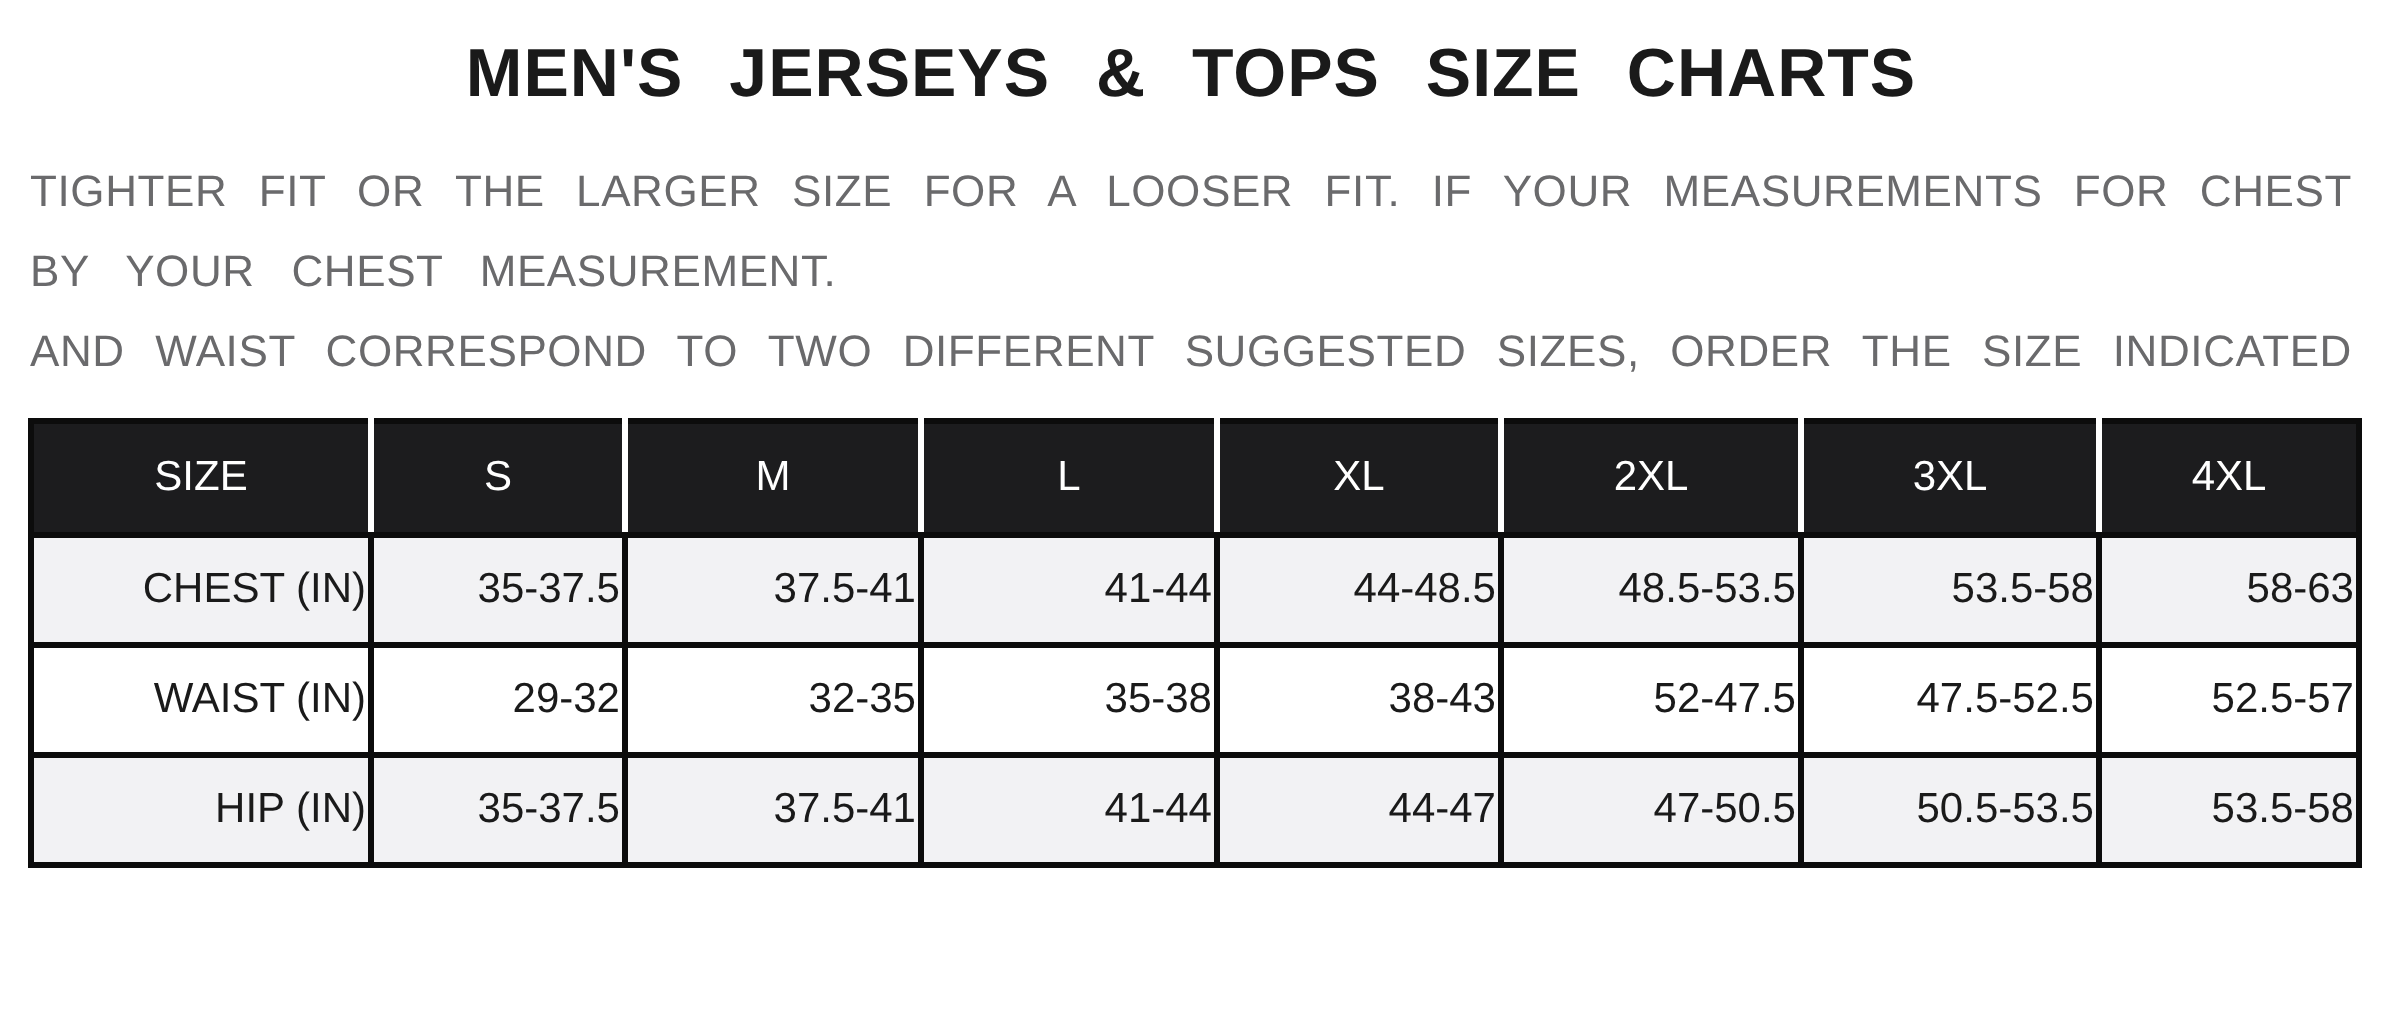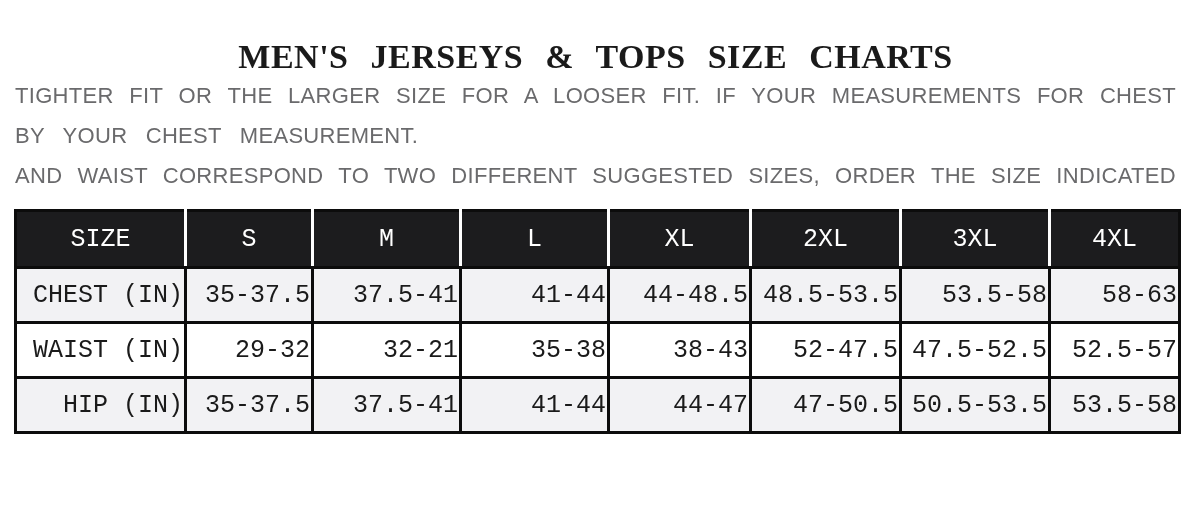--- a/index.html
+++ b/index.html
@@ -14,29 +14,28 @@
   }
   * { box-sizing: border-box; }
   html, body {
     margin: 0; padding: 0;
     width: 1191px; height: 510px;
     background: #ffffff;
     overflow: hidden;
     font-family: "Liberation Sans", sans-serif;
   }
   .page-title {
-    padding-top: 38px;
+    padding-top: 18px;
     height: 70px;
     text-align: center;
     font-size: 34px;
     font-weight: bold;
     letter-spacing: 0.5px;
     word-spacing: 13px;
     color: var(--title-text);
-    font-family: Liberation Serif, serif;
   }
   .intro {
     margin: 6px 15px 0 15px;
     color: var(--body-text);
     font-size: 22px;
     letter-spacing: 0.3px;
   }
   .intro-line {
     height: 40px;
     line-height: 40px;
@@ -50,22 +49,22 @@
     text-align-last: left;
     word-spacing: 12px;
     white-space: normal;
   }
   table.size-chart {
     margin: 13px 14px 0 14px;
     width: 1164px;
     border-collapse: collapse;
     border: 3px solid var(--border);
     table-layout: fixed;
-    font-family: Liberation Mono, monospace;
-    font-size: 25px;
+    font-family: Liberation Sans, sans-serif;
+    font-size: 21px;
     color: var(--table-text);
   }
   table.size-chart th {
     background: var(--header-bg);
     color: var(--header-text);
     font-weight: normal;
     height: 57px;
     text-align: center;
     vertical-align: middle;
     border-bottom: 3px solid var(--border);
@@ -125,21 +124,21 @@
       <td>37.5-41</td>
       <td>41-44</td>
       <td>44-48.5</td>
       <td>48.5-53.5</td>
       <td>53.5-58</td>
       <td>58-63</td>
     </tr>
     <tr>
       <td>WAIST (IN)</td>
       <td>29-32</td>
-      <td>32-21</td>
+      <td>32-35</td>
       <td>35-38</td>
       <td>38-43</td>
       <td>52-47.5</td>
       <td>47.5-52.5</td>
       <td>52.5-57</td>
     </tr>
     <tr>
       <td>HIP (IN)</td>
       <td>35-37.5</td>
       <td>37.5-41</td>

